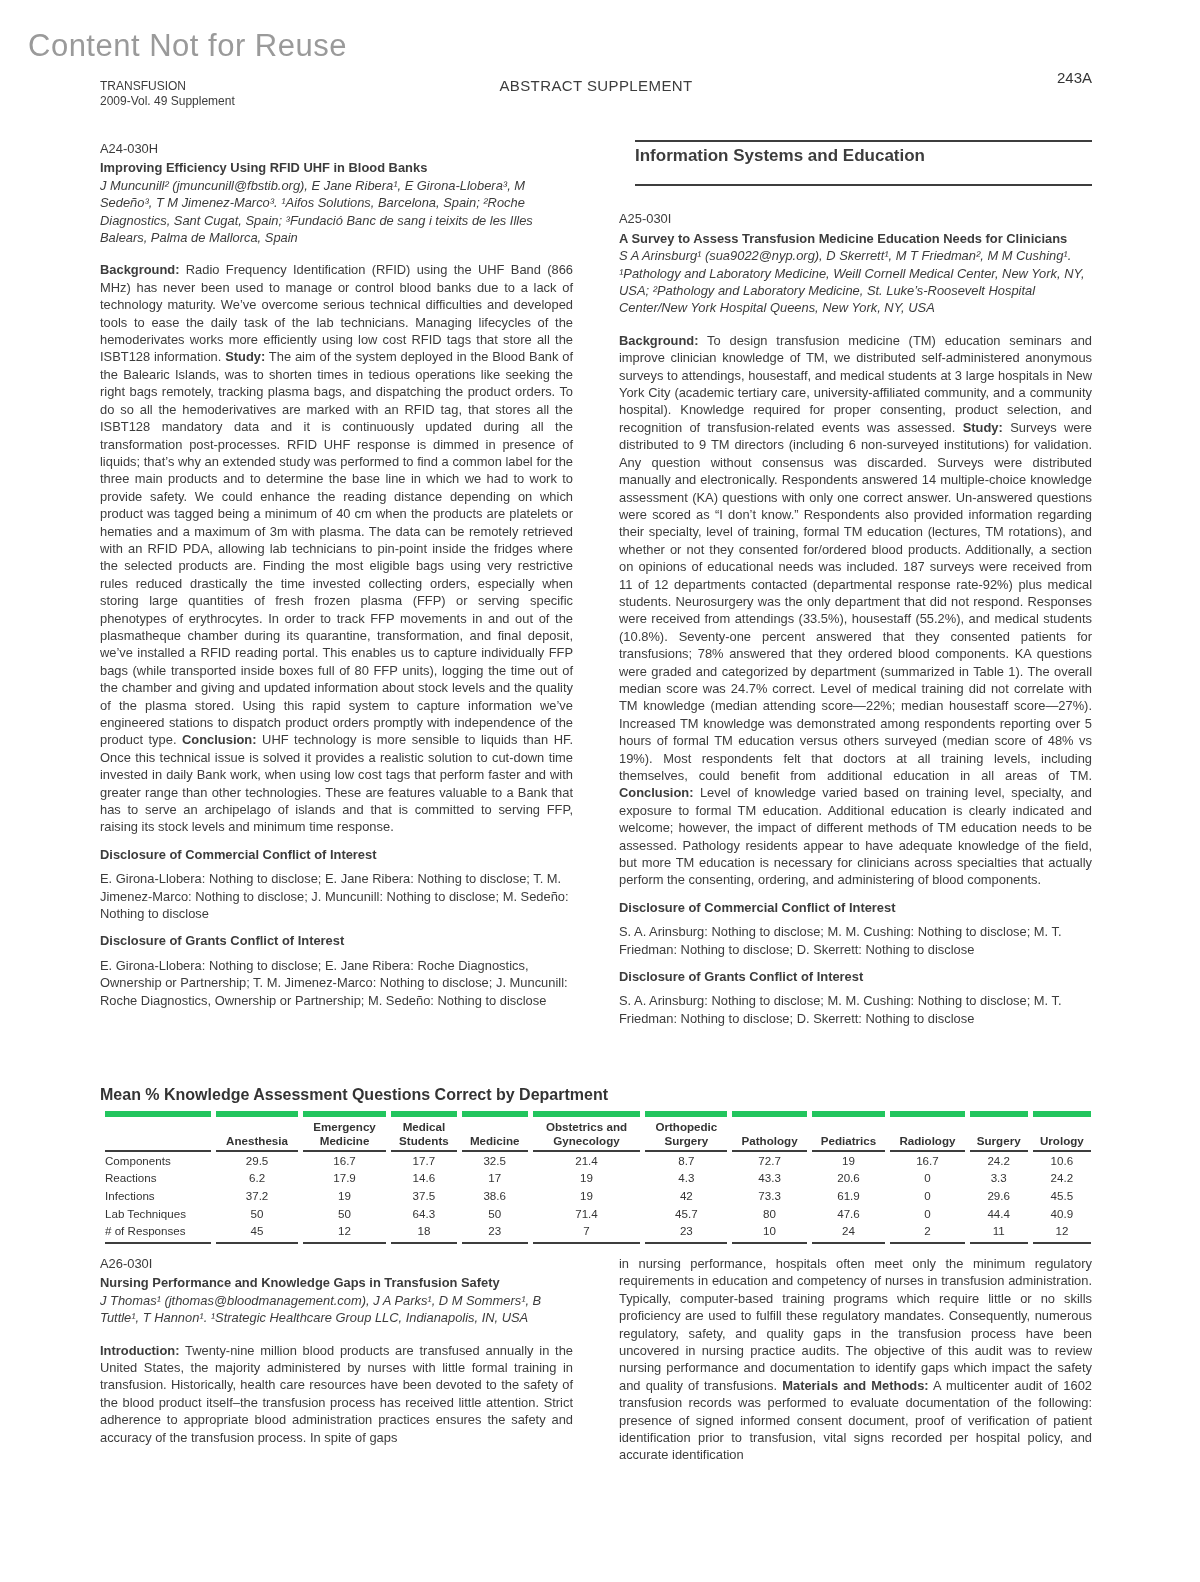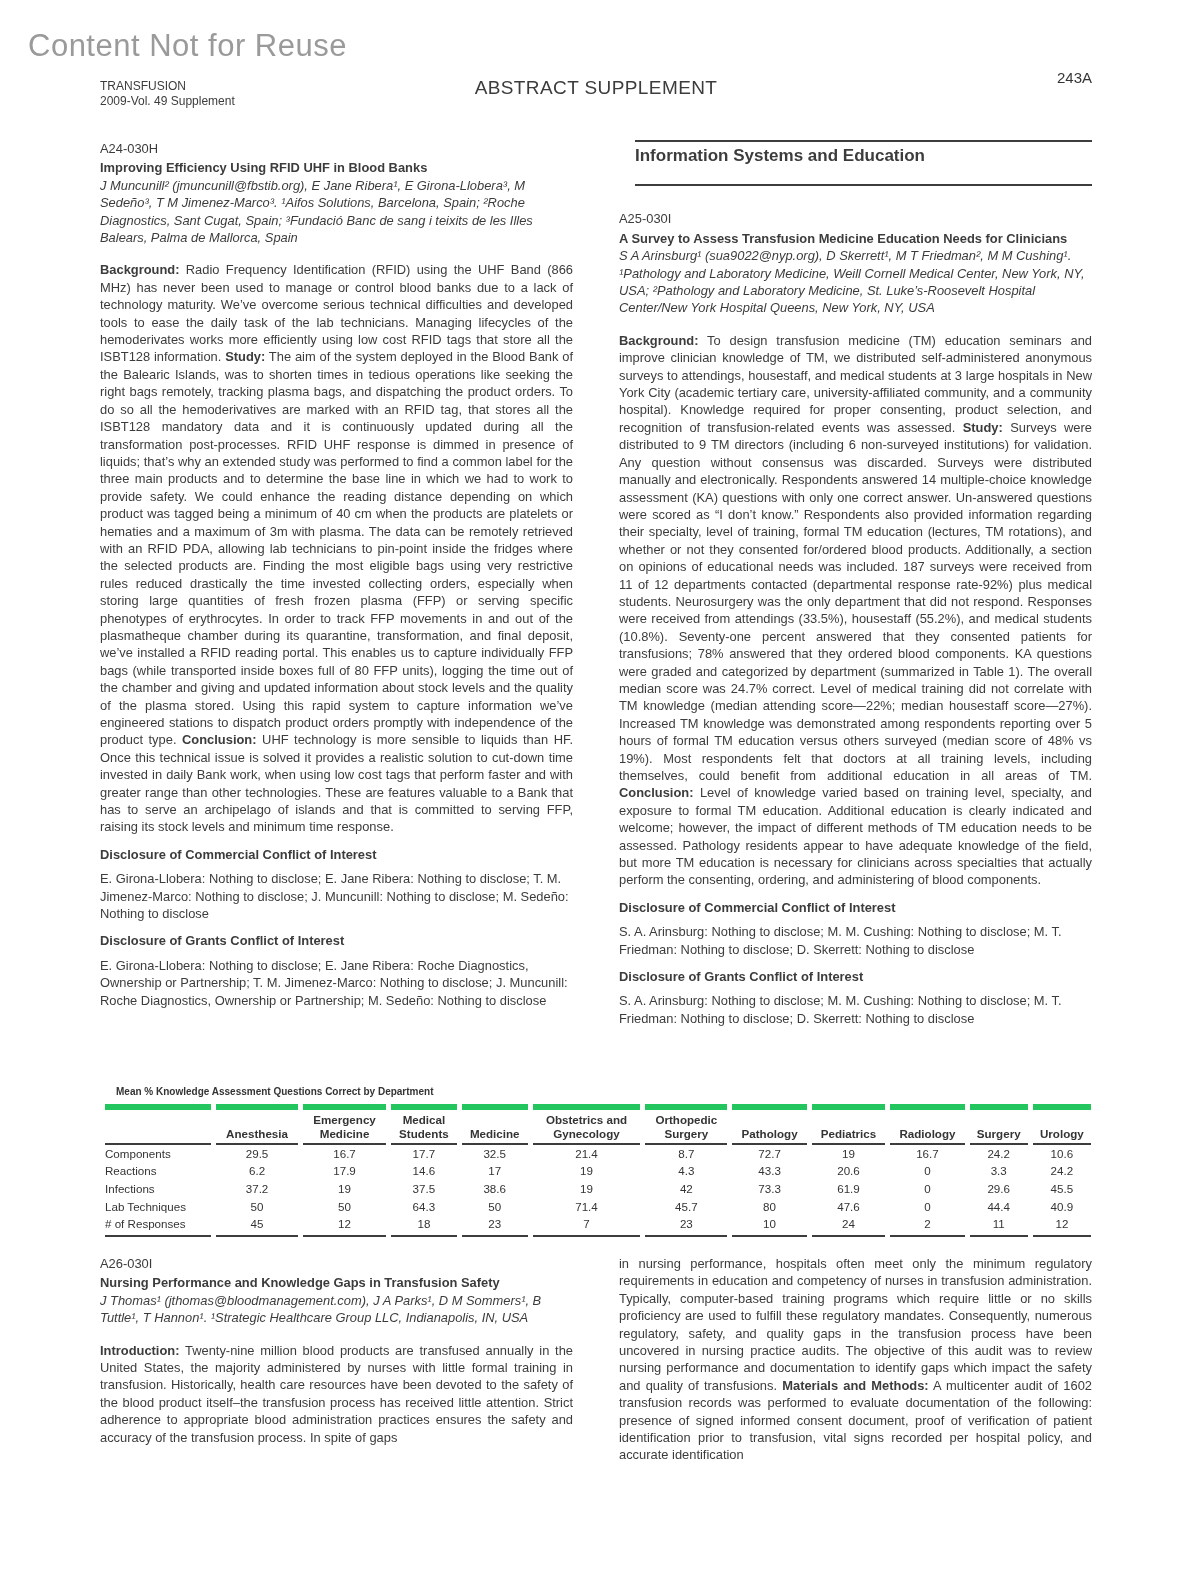--- a/index.html
+++ b/index.html
@@ -9,42 +9,42 @@
     background: #ffffff; color: #3c3c3c;
     font-family: "Liberation Sans", sans-serif;
   }
   .watermark {
     position: absolute; left: 28px; top: 28px;
     font-size: 31px; color: #9a9a9a; letter-spacing: 0.5px;
   }
   .pagehead { position: absolute; left: 100px; top: 76px; width: 992px; height: 44px; }
   .ph-journal { position: absolute; left: 0; top: 3px; font-size: 12px; line-height: 15px; }
   .ph-vol { font-size: 12px; }
-  .ph-center { position: absolute; left: 0; right: 0; top: 1px; text-align: center; font-size: 19px; letter-spacing: 0.4px; }
+  .ph-center { position: absolute; left: 0; right: 0; top: 1px; text-align: center; font-size: 15px; letter-spacing: 0.4px; }
   .ph-page { position: absolute; right: 0; top: -7px; font-size: 15px; color: #353535; }
 
   .cols { position: absolute; left: 100px; width: 992px; display: flex; gap: 46px; }
   .cols.top { top: 140px; }
   .cols.bottom { top: 1255px; }
   .col { width: 473px; flex: 0 0 473px; font-size: 12.9px; line-height: 17.4px; }
 
   .abs-id { margin: 0 0 2px 0; }
   .abs-title { font-weight: bold; margin: 0; }
   .authors { font-style: italic; margin: 0 0 15px 0; }
   .bodytext { text-align: justify; margin: 0; }
   .disc-head { font-weight: bold; margin: 10px 0 7px 0; }
   .disc-para { margin: 0; }
 
   .section-band {
     border-top: 2px solid #3d3d3d; border-bottom: 2.5px solid #3d3d3d;
     font-weight: bold; font-size: 17px; padding: 5px 0 20px 0; margin: 0 0 24px 16px;
   }
 
   .tablesec { position: absolute; left: 100px; top: 1086px; width: 996px; }
-  .table-title { font-weight: bold; font-size: 10px; margin: 0 0 7px 16px; color: #343434; }
+  .table-title { font-weight: bold; font-size: 16px; margin: 0 0 7px 0; color: #343434; }
   table.kat { width: 100%; border-collapse: separate; border-spacing: 5px 0; font-size: 11.6px; color: #343434; }
   .kat th {
     font-weight: bold; vertical-align: bottom; text-align: center;
     border-top: 6px solid #22c55e; border-bottom: 2px solid #3d3d3d;
     padding: 3px 0 3px 0; line-height: 13.5px;
   }
   .kat th.lab { text-align: left; width: 106px; }
   .kat td { text-align: center; padding: 1.8px 0; line-height: 14px; }
   .kat td.lab { text-align: left; }
   .kat tr:last-child td { border-bottom: 2px solid #3d3d3d; padding-bottom: 4px; }

